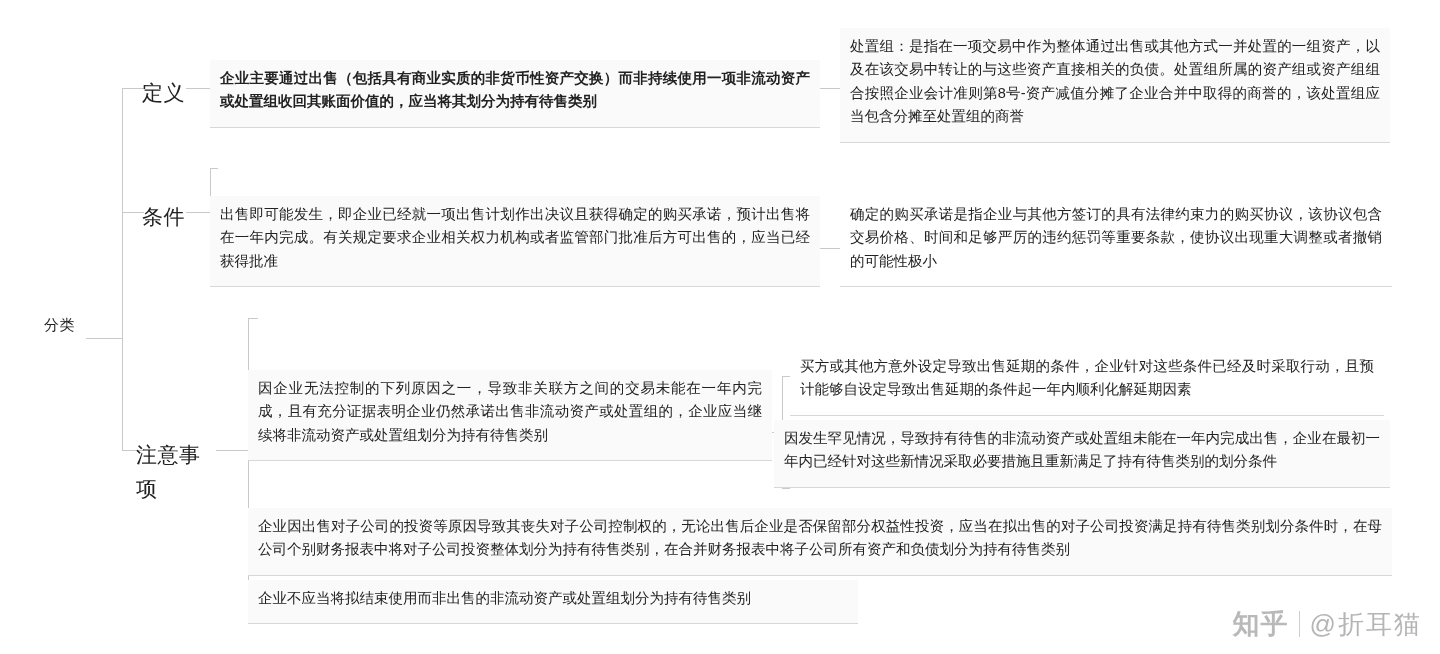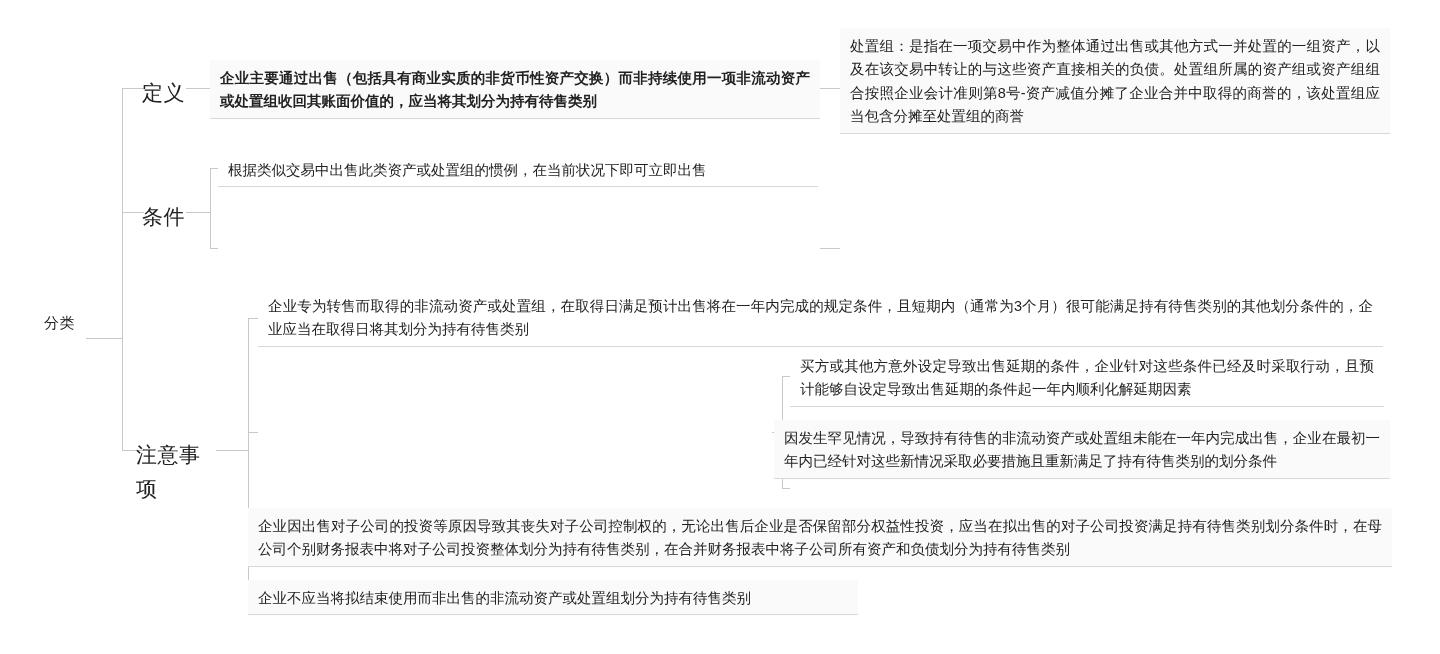--- a/index.html
+++ b/index.html
@@ -22,31 +22,30 @@
   .node {
     position: absolute;
     box-sizing: border-box;
     line-height: 1.62;
     white-space: pre-wrap;
   }
   .root-label {
     font-size: 15px;
     color: #222;
     letter-spacing: 0.5px;
-    font-family: Liberation Mono, monospace;
   }
   .branch-label {
     font-size: 21px;
     color: #222;
     letter-spacing: 0.5px;
   }
   .leaf {
     font-size: 14.5px;
     color: #222;
-    padding: 7px 10px 4px 10px;
+    padding: 7px 10px 13px 10px;
     background: #fafafa;
     border-bottom: 1px solid #d8d8d8;
     text-align: justify;
   }
   .leaf.plain {
     background: transparent;
   }
   .hline {
     position: absolute;
     height: 1px;
@@ -108,44 +107,50 @@
   <div class="hline" style="left:820px; top:88px; width:20px;"></div>
 
   <div class="node leaf" style="left:840px; top:28px; width:550px;">处置组：是指在一项交易中作为整体通过出售或其他方式一并处置的一组资产，以及在该交易中转让的与这些资产直接相关的负债。处置组所属的资产组或资产组组合按照企业会计准则第8号-资产减值分摊了企业合并中取得的商誉的，该处置组应当包含分摊至处置组的商誉</div>
 
   <div class="node branch-label" style="left:142px; top:200px; width:64px;">条件</div>
   <div class="hline" style="left:186px; top:212px; width:24px;"></div>
   <div class="vline" style="left:210px; top:168px; height:80px;"></div>
   <div class="hline" style="left:210px; top:168px; width:8px;"></div>
   <div class="hline" style="left:210px; top:248px; width:8px;"></div>
 
-  <div class="node leaf plain" style="left:218px; top:152px; width:600px;">根据类似交易中出售此类资产或处置组的惯例，在当前状况下即可立即出售</div>
 
+  <div class="node leaf" style="left:210px; top:196px; width:610px;">出售即可能发生，即企业已经就一项出售计划作出决议且获得确定的购买承诺，预计出售将在一年内完成。有关规定要求企业相关权力机构或者监管部门批准后方可出售的，应当已经获得批准</div>
 
   <div class="hline" style="left:820px; top:248px; width:20px;"></div>
 
+  <div class="node leaf plain" style="left:840px; top:196px; width:552px;">确定的购买承诺是指企业与其他方签订的具有法律约束力的购买协议，该协议包含交易价格、时间和足够严厉的违约惩罚等重要条款，使协议出现重大调整或者撤销的可能性极小</div>
 
   <div class="node branch-label" style="left:136px; top:438px; width:84px;">注意事项</div>
   <div class="hline" style="left:216px; top:450px; width:32px;"></div>
   <div class="vline" style="left:248px; top:318px; height:282px;"></div>
   <div class="hline" style="left:248px; top:318px; width:10px;"></div>
   <div class="hline" style="left:248px; top:432px; width:10px;"></div>
   <div class="hline" style="left:248px; top:545px; width:10px;"></div>
   <div class="hline" style="left:248px; top:600px; width:10px;"></div>
 
-  <div class="node leaf plain" style="left:258px; top:288px; width:1125px;">企业专为转售而取得的非流动资产或处置组，在取得日满足预计出售将在一年内完成的规定条件，且短期内（通常为3个月）很可能满足持有待售类别的其他划分条件的，企业应当在取得日将其划分为持有待售类别</div>
 
+  <div class="node leaf" style="left:248px; top:370px; width:524px;">因企业无法控制的下列原因之一，导致非关联方之间的交易未能在一年内完成，且有充分证据表明企业仍然承诺出售非流动资产或处置组的，企业应当继续将非流动资产或处置组划分为持有待售类别</div>
 
   <div class="hline" style="left:772px; top:432px; width:10px;"></div>
   <div class="vline" style="left:782px; top:376px; height:112px;"></div>
   <div class="hline" style="left:782px; top:376px; width:8px;"></div>
   <div class="hline" style="left:782px; top:488px; width:8px;"></div>
 
   <div class="node leaf plain" style="left:790px; top:348px; width:594px;">买方或其他方意外设定导致出售延期的条件，企业针对这些条件已经及时采取行动，且预计能够自设定导致出售延期的条件起一年内顺利化解延期因素</div>
 
   <div class="node leaf" style="left:774px; top:420px; width:616px;">因发生罕见情况，导致持有待售的非流动资产或处置组未能在一年内完成出售，企业在最初一年内已经针对这些新情况采取必要措施且重新满足了持有待售类别的划分条件</div>
 
   <div class="node leaf" style="left:248px; top:508px; width:1144px;">企业因出售对子公司的投资等原因导致其丧失对子公司控制权的，无论出售后企业是否保留部分权益性投资，应当在拟出售的对子公司投资满足持有待售类别划分条件时，在母公司个别财务报表中将对子公司投资整体划分为持有待售类别，在合并财务报表中将子公司所有资产和负债划分为持有待售类别</div>
 
   <div class="node leaf" style="left:248px; top:580px; width:610px;">企业不应当将拟结束使用而非出售的非流动资产或处置组划分为持有待售类别</div>
 
+  <div class="watermark">
+    <span class="wm-logo">知乎</span>
+    <span class="wm-sep"></span>
+    <span class="wm-name">@折耳猫</span>
+  </div>
 
 </div>
 
 </body></html>

